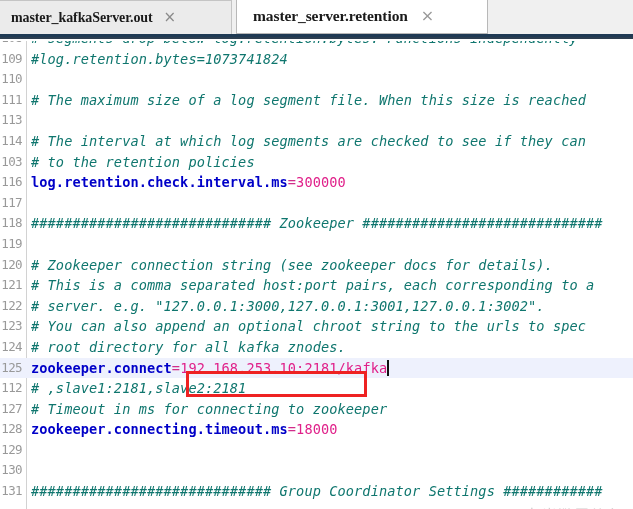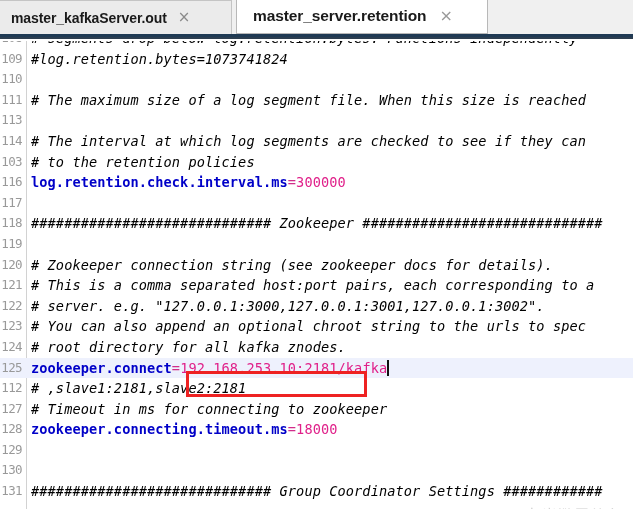--- a/index.html
+++ b/index.html
@@ -41,21 +41,21 @@
     box-sizing: border-box;
     display: flex;
     align-items: center;
     background: #ececec;
     border: 1px solid #c4c4c4;
     border-bottom: none;
     padding: 0 8px 0 12px;
     white-space: nowrap;
   }
   .tab .tab-label {
-    font-family: Liberation Sans, sans-serif;
+    font-family: Liberation Serif, serif;
     font-weight: bold;
     font-size: 14px;
     color: #1a1a1a;
     letter-spacing: -0.1px;
   }
   .tab .tab-close {
     font-family: "DejaVu Sans", "Liberation Sans", sans-serif;
     font-size: 15px;
     color: #8a8a8a;
     margin-left: 9px;
@@ -133,21 +133,21 @@
   }
   .src {
     position: absolute;
     left: 31px;
     top: 0;
     white-space: pre;
     font-family: "DejaVu Sans Mono", "Liberation Mono", monospace;
     font-size: 13.6px;
     letter-spacing: 0.1px;
   }
-  .cmt  { color: #000000; font-style: italic; }
+  .cmt  { color: #0f766e; font-style: italic; }
   .key  { color: #0000c8; font-weight: bold; }
   .eq   { color: #d12d8a; }
   .val  { color: #e0218a; }
 
   
   .caret {
     display: inline-block;
     width: 2px;
     height: 16px;
     background: #111111;

